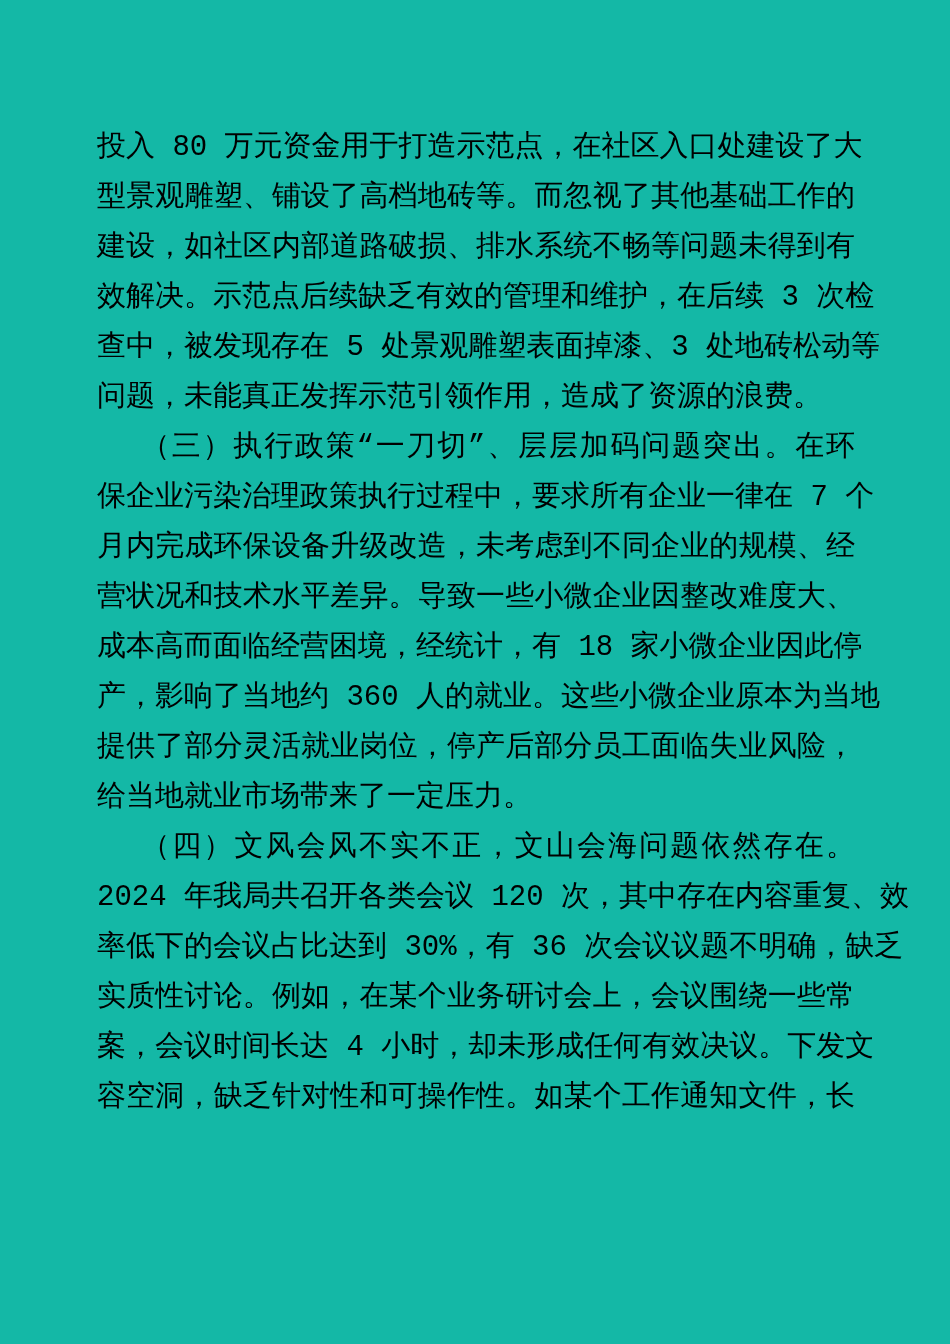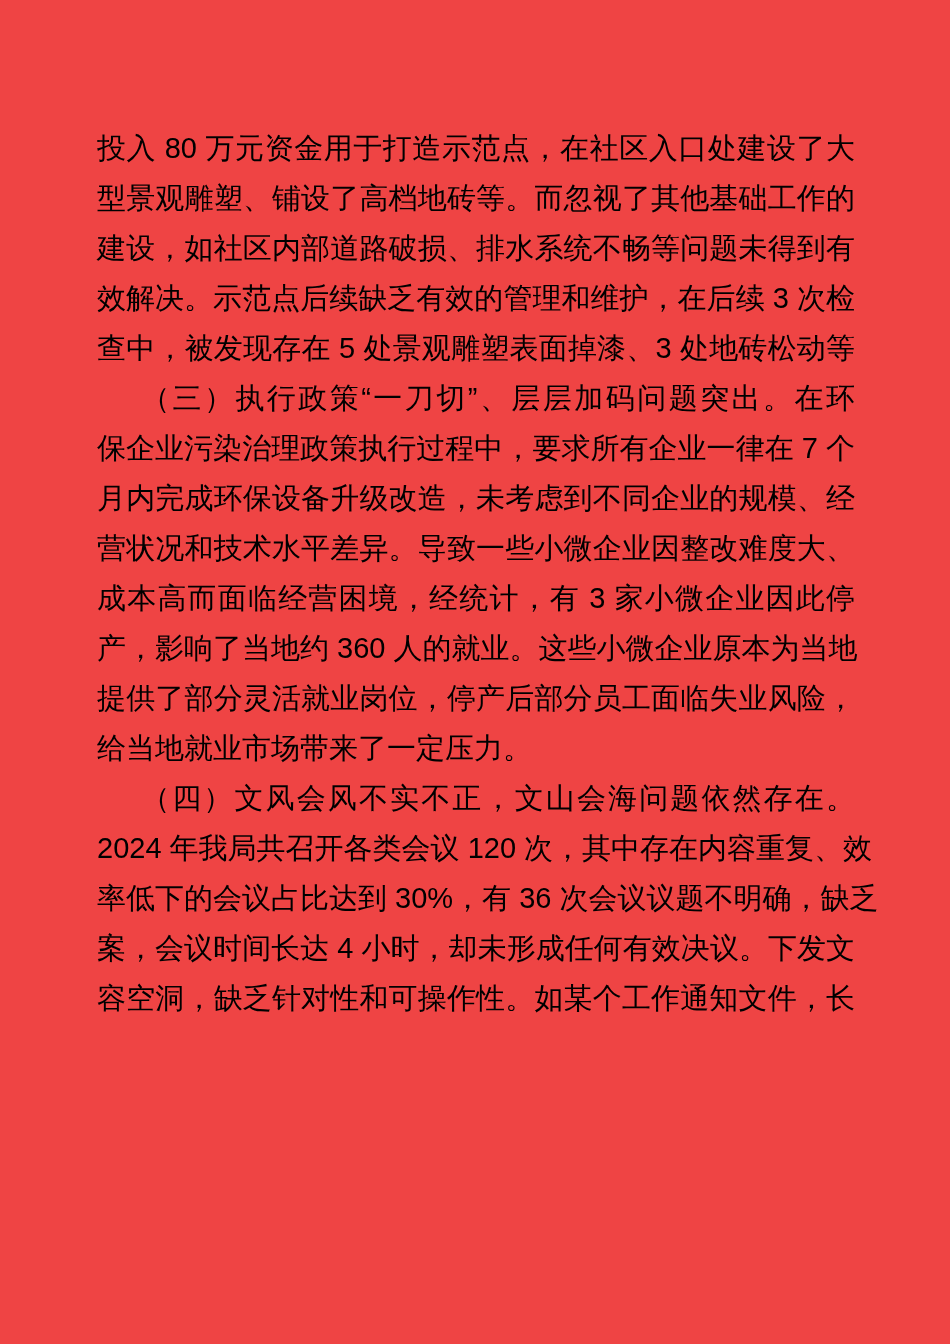--- a/index.html
+++ b/index.html
@@ -8,23 +8,23 @@
   }
   body {
     width: 950px;
     height: 1344px;
     background: #ffffff;
   }
   .page {
     position: relative;
     width: 950px;
     height: 1344px;
-    background: #ef4444;
+    background: #14b8a6;
     overflow: hidden;
-    font-family: Liberation Sans, sans-serif;
+    font-family: Liberation Mono, monospace;
     color: #000000;
   }
   .content {
     position: absolute;
     left: 97px;
     top: 123px;
     width: 758px;
   }
   .line {
     height: 50px;
@@ -46,27 +46,29 @@
 </head>
 <body>
 
 <div class="page">
   <div class="content">
     <div class="line">投入 80 万元资金用于打造示范点，在社区入口处建设了大</div>
     <div class="line">型景观雕塑、铺设了高档地砖等。而忽视了其他基础工作的</div>
     <div class="line">建设，如社区内部道路破损、排水系统不畅等问题未得到有</div>
     <div class="line">效解决。示范点后续缺乏有效的管理和维护，在后续 3 次检</div>
     <div class="line">查中，被发现存在 5 处景观雕塑表面掉漆、3 处地砖松动等</div>
+    <div class="line end">问题，未能真正发挥示范引领作用，造成了资源的浪费。</div>
     <div class="line indent">（三）执行政策“一刀切”、层层加码问题突出。在环</div>
     <div class="line">保企业污染治理政策执行过程中，要求所有企业一律在 7 个</div>
     <div class="line">月内完成环保设备升级改造，未考虑到不同企业的规模、经</div>
     <div class="line">营状况和技术水平差异。导致一些小微企业因整改难度大、</div>
-    <div class="line">成本高而面临经营困境，经统计，有 3 家小微企业因此停</div>
+    <div class="line">成本高而面临经营困境，经统计，有 18 家小微企业因此停</div>
     <div class="line">产，影响了当地约 360 人的就业。这些小微企业原本为当地</div>
     <div class="line">提供了部分灵活就业岗位，停产后部分员工面临失业风险，</div>
     <div class="line end">给当地就业市场带来了一定压力。</div>
     <div class="line indent">（四）文风会风不实不正，文山会海问题依然存在。</div>
     <div class="line">2024 年我局共召开各类会议 120 次，其中存在内容重复、效</div>
     <div class="line">率低下的会议占比达到 30%，有 36 次会议议题不明确，缺乏</div>
+    <div class="line">实质性讨论。例如，在某个业务研讨会上，会议围绕一些常</div>
     <div class="line">案，会议时间长达 4 小时，却未形成任何有效决议。下发文</div>
     <div class="line">容空洞，缺乏针对性和可操作性。如某个工作通知文件，长</div>
   </div>
 </div>
 
 </body></html>

